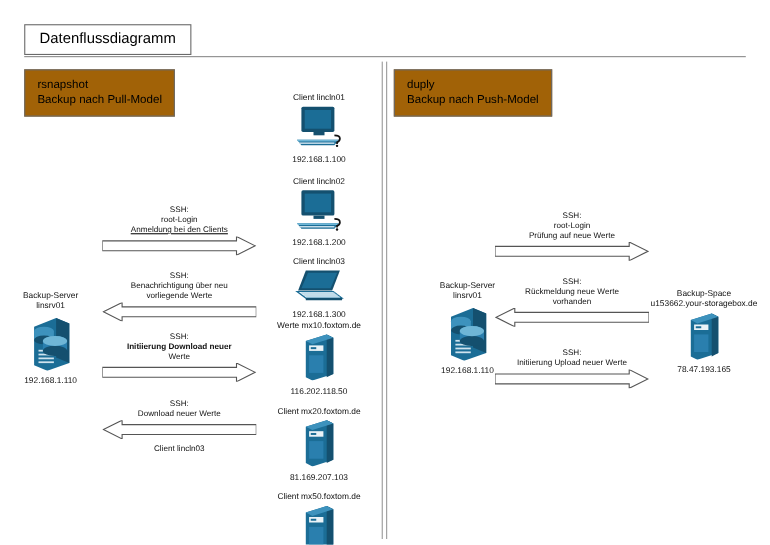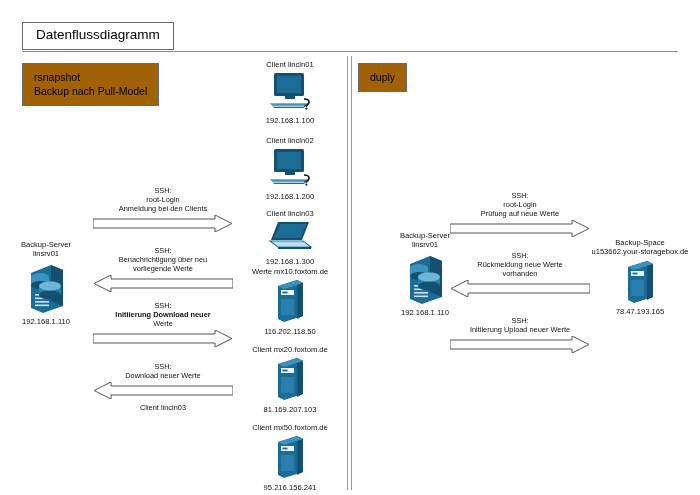--- a/index.html
+++ b/index.html
@@ -66,20 +66,21 @@
   }
 
   
   .node {
     position: absolute;
     width: 120px;
     text-align: center;
     font-size: 7.6px;
     line-height: 1.25;
     color: #111111;
+    margin-top: 24px;
   }
   .node .cap {
     display: block;
     white-space: nowrap;
   }
   .node .ip {
     display: block;
     white-space: nowrap;
     margin-top: 1px;
   }
@@ -124,20 +125,21 @@
 
   <div class="divider" style="left:347px;"></div>
 
   <div class="caption-box" style="left:22px; top:63px;">
     <div>rsnapshot</div>
     <div>Backup nach Pull-Model</div>
   </div>
 
   <div class="caption-box" style="left:358px; top:63px;">
     <div>duply</div>
+    <div>Backup nach Push-Model</div>
   </div>
 
   <div class="node" style="left:-14px; top:240px;">
     <span class="cap">Backup-Server</span>
     <span class="cap">linsrv01</span>
     <span class="glyph">
       <svg width="46" height="52" viewBox="0 0 46 52">
 
         <polygon points="8,12 28,4 40,9 40,45 20,52 8,47" fill="#1b6d96"></polygon>
         <polygon points="28,4 40,9 40,45 28,40" fill="#14506f"></polygon>
@@ -256,21 +258,21 @@
         <rect x="9.5" y="13.6" width="5" height="1.8" fill="#1b6d96"></rect>
         <rect x="8" y="21" width="13" height="16" fill="#2a7fae"></rect>
       </svg>
     </span>
     <span class="ip">95.216.156.241</span>
   </div>
 
   <div class="arrow" style="left:93px; top:186px; width:140px; height:44px;">
     <div class="lbl" style="top:0px;">SSH:</div>
     <div class="lbl" style="top:9px;">root-Login</div>
-    <div class="lbl" style="top:18px;">Anmeldung bei den Clients</div>
+    <div class="lbl" style="top:18px;text-decoration:underline;">Anmeldung bei den Clients</div>
     <svg style="position:absolute; top:29px; left:0;" width="140" height="17" viewBox="0 0 140 17">
       <polygon points="0,4 122,4 122,0 139,8.5 122,17 122,13 0,13" fill="#ffffff" stroke="#555555" stroke-width="1"></polygon>
     </svg>
   </div>
 
   <div class="arrow" style="left:93px; top:246px; width:140px; height:44px;">
     <div class="lbl" style="top:0px;">SSH:</div>
     <div class="lbl" style="top:9px;">Benachrichtigung über neu</div>
     <div class="lbl" style="top:18px;">vorliegende Werte</div>
     <svg style="position:absolute; top:29px; left:0;" width="140" height="17" viewBox="0 0 140 17">

